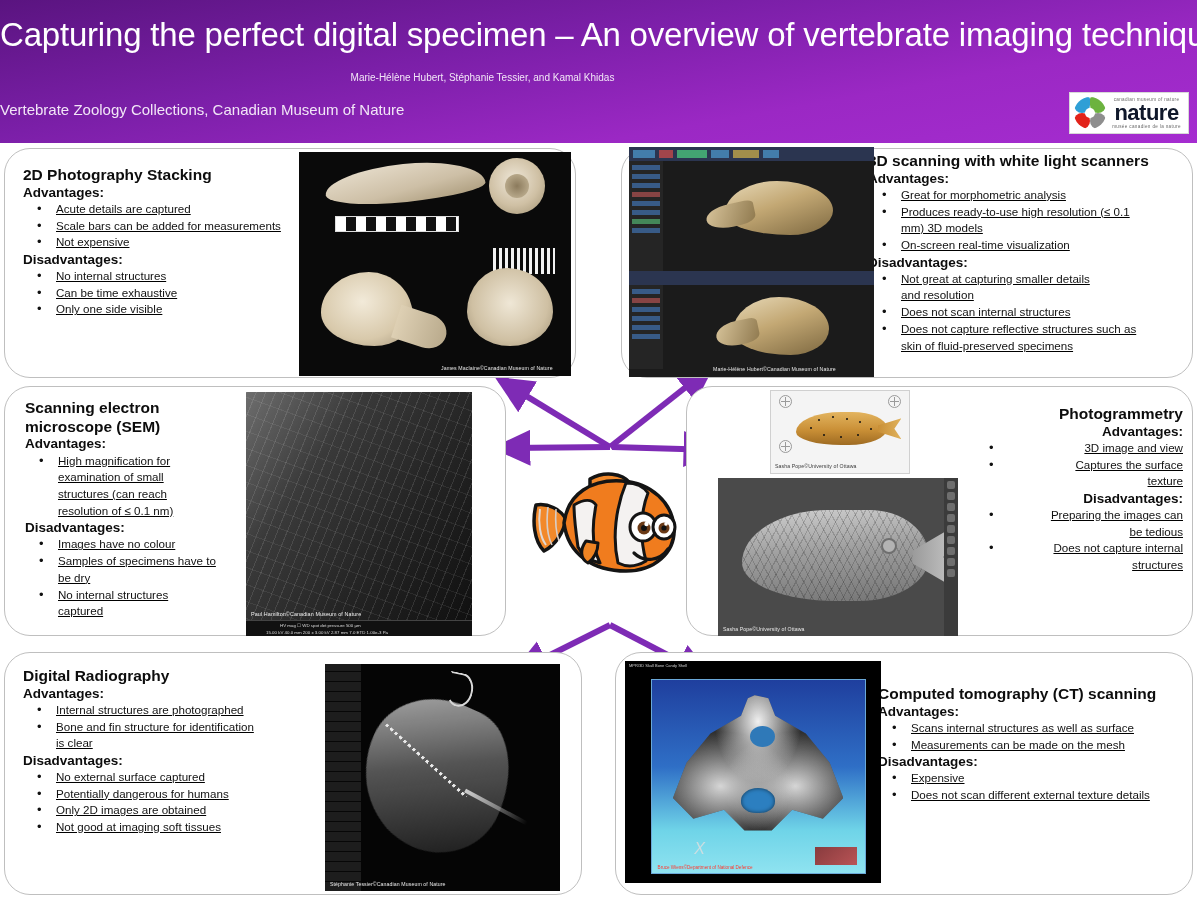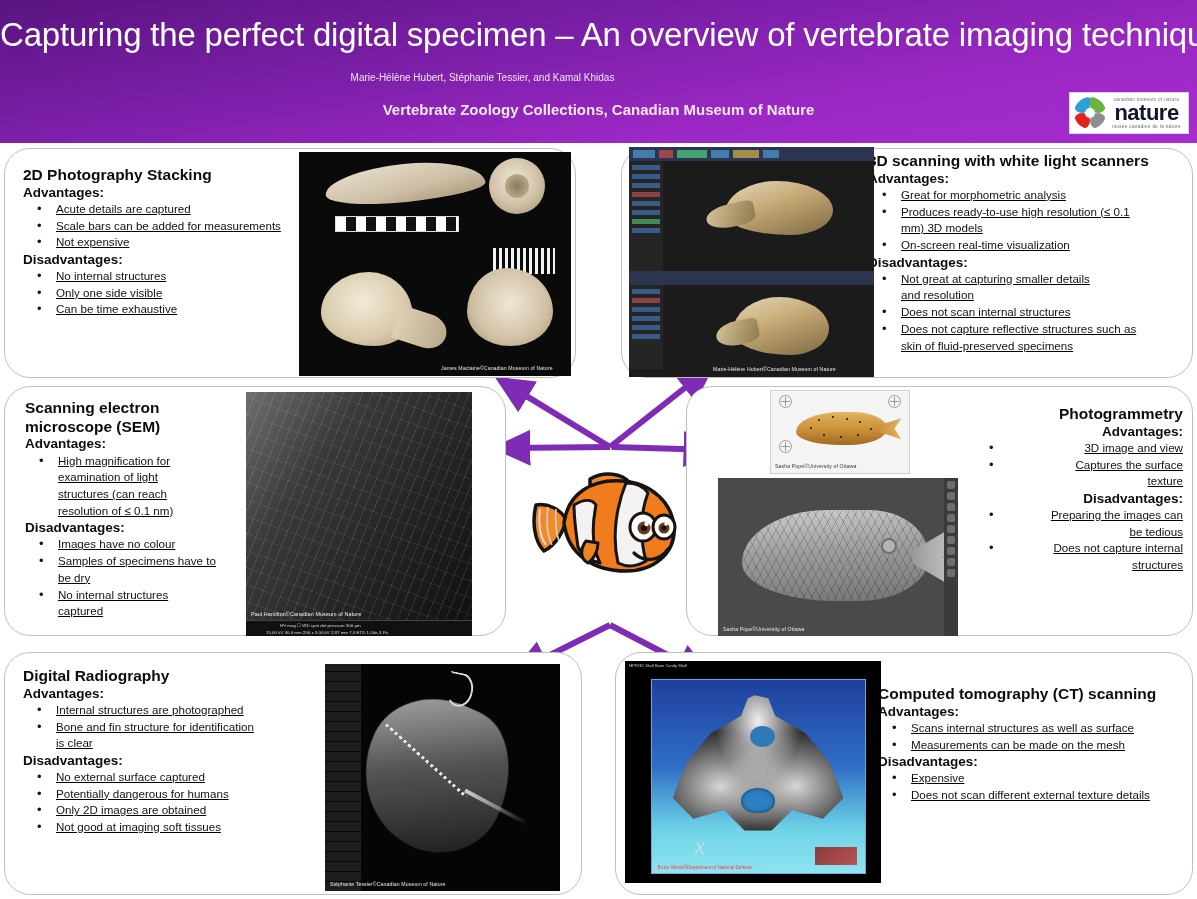--- a/index.html
+++ b/index.html
@@ -22,21 +22,21 @@
     text-align: center; color: #ffffff;
     font-size: 33px; font-weight: 400; letter-spacing: -0.2px;
     white-space: nowrap;
   }
   .header-authors {
     position: absolute; left: 0; top: 72px; width: 965px;
     text-align: center; color: #f2e6f7; font-size: 10px;
   }
   .header-affil {
     position: absolute; left: 0; top: 101px; width: 1197px;
-    text-align: center; color: #f2e6f7; font-size: 15px; font-weight: bold;
+    color: #f2e6f7; font-size: 15px;
   }
   
   .logo {
     position: absolute; right: 8px; top: 92px;
     width: 120px; height: 42px; background: #ffffff;
     border: 1px solid #d8d8d8;
     display: flex; align-items: center; padding: 2px 4px;
   }
   .logo-mark {
     width: 32px; height: 32px; flex: 0 0 32px; position: relative;
@@ -334,22 +334,22 @@
     <div class="p-title">2D Photography Stacking</div>
     <div class="p-sub">Advantages:</div>
     <ul class="p-list">
       <li>Acute details are captured</li>
       <li>Scale bars can be added for measurements</li>
       <li>Not expensive</li>
     </ul>
     <div class="p-sub">Disadvantages:</div>
     <ul class="p-list">
       <li>No internal structures</li>
+      <li>Can be time exhaustive</li>
       <li>Only one side visible</li>
-      <li>Can be time exhaustive</li>
     </ul>
   </div>
 </div>
 <div class="imgbox photo2d" style="left:299px; top:152px; width:272px; height:224px;">
   <div class="sp-worm"></div>
   <div class="sp-tube"></div>
   <div class="sp-ruler"></div>
   <div class="sp-ruler2"></div>
   <div class="sp-skull"></div>
   <div class="sp-ray"></div>
@@ -409,21 +409,21 @@
   <div class="credit" style="left:84px; bottom:5px;">Marie-Hélène Hubert©Canadian Museum of Nature</div>
 </div>
 
 <div class="panel" style="left:4px; top:386px; width:502px; height:250px;">
   <div class="p-text" style="left:20px; top:12px; width:226px;">
     <div class="p-title">Scanning electron</div>
     <div class="p-title">microscope (SEM)</div>
     <div class="p-sub">Advantages:</div>
     <ul class="p-list">
       <li>High magnification for</li>
-      <li class="cont">examination of light</li>
+      <li class="cont">examination of small</li>
       <li class="cont">structures (can reach</li>
       <li class="cont">resolution of ≤ 0.1 nm)</li>
     </ul>
     <div class="p-sub">Disadvantages:</div>
     <ul class="p-list">
       <li>Images have no colour</li>
       <li>Samples of specimens have to</li>
       <li class="cont">be dry</li>
       <li>No internal structures</li>
       <li class="cont">captured</li>

